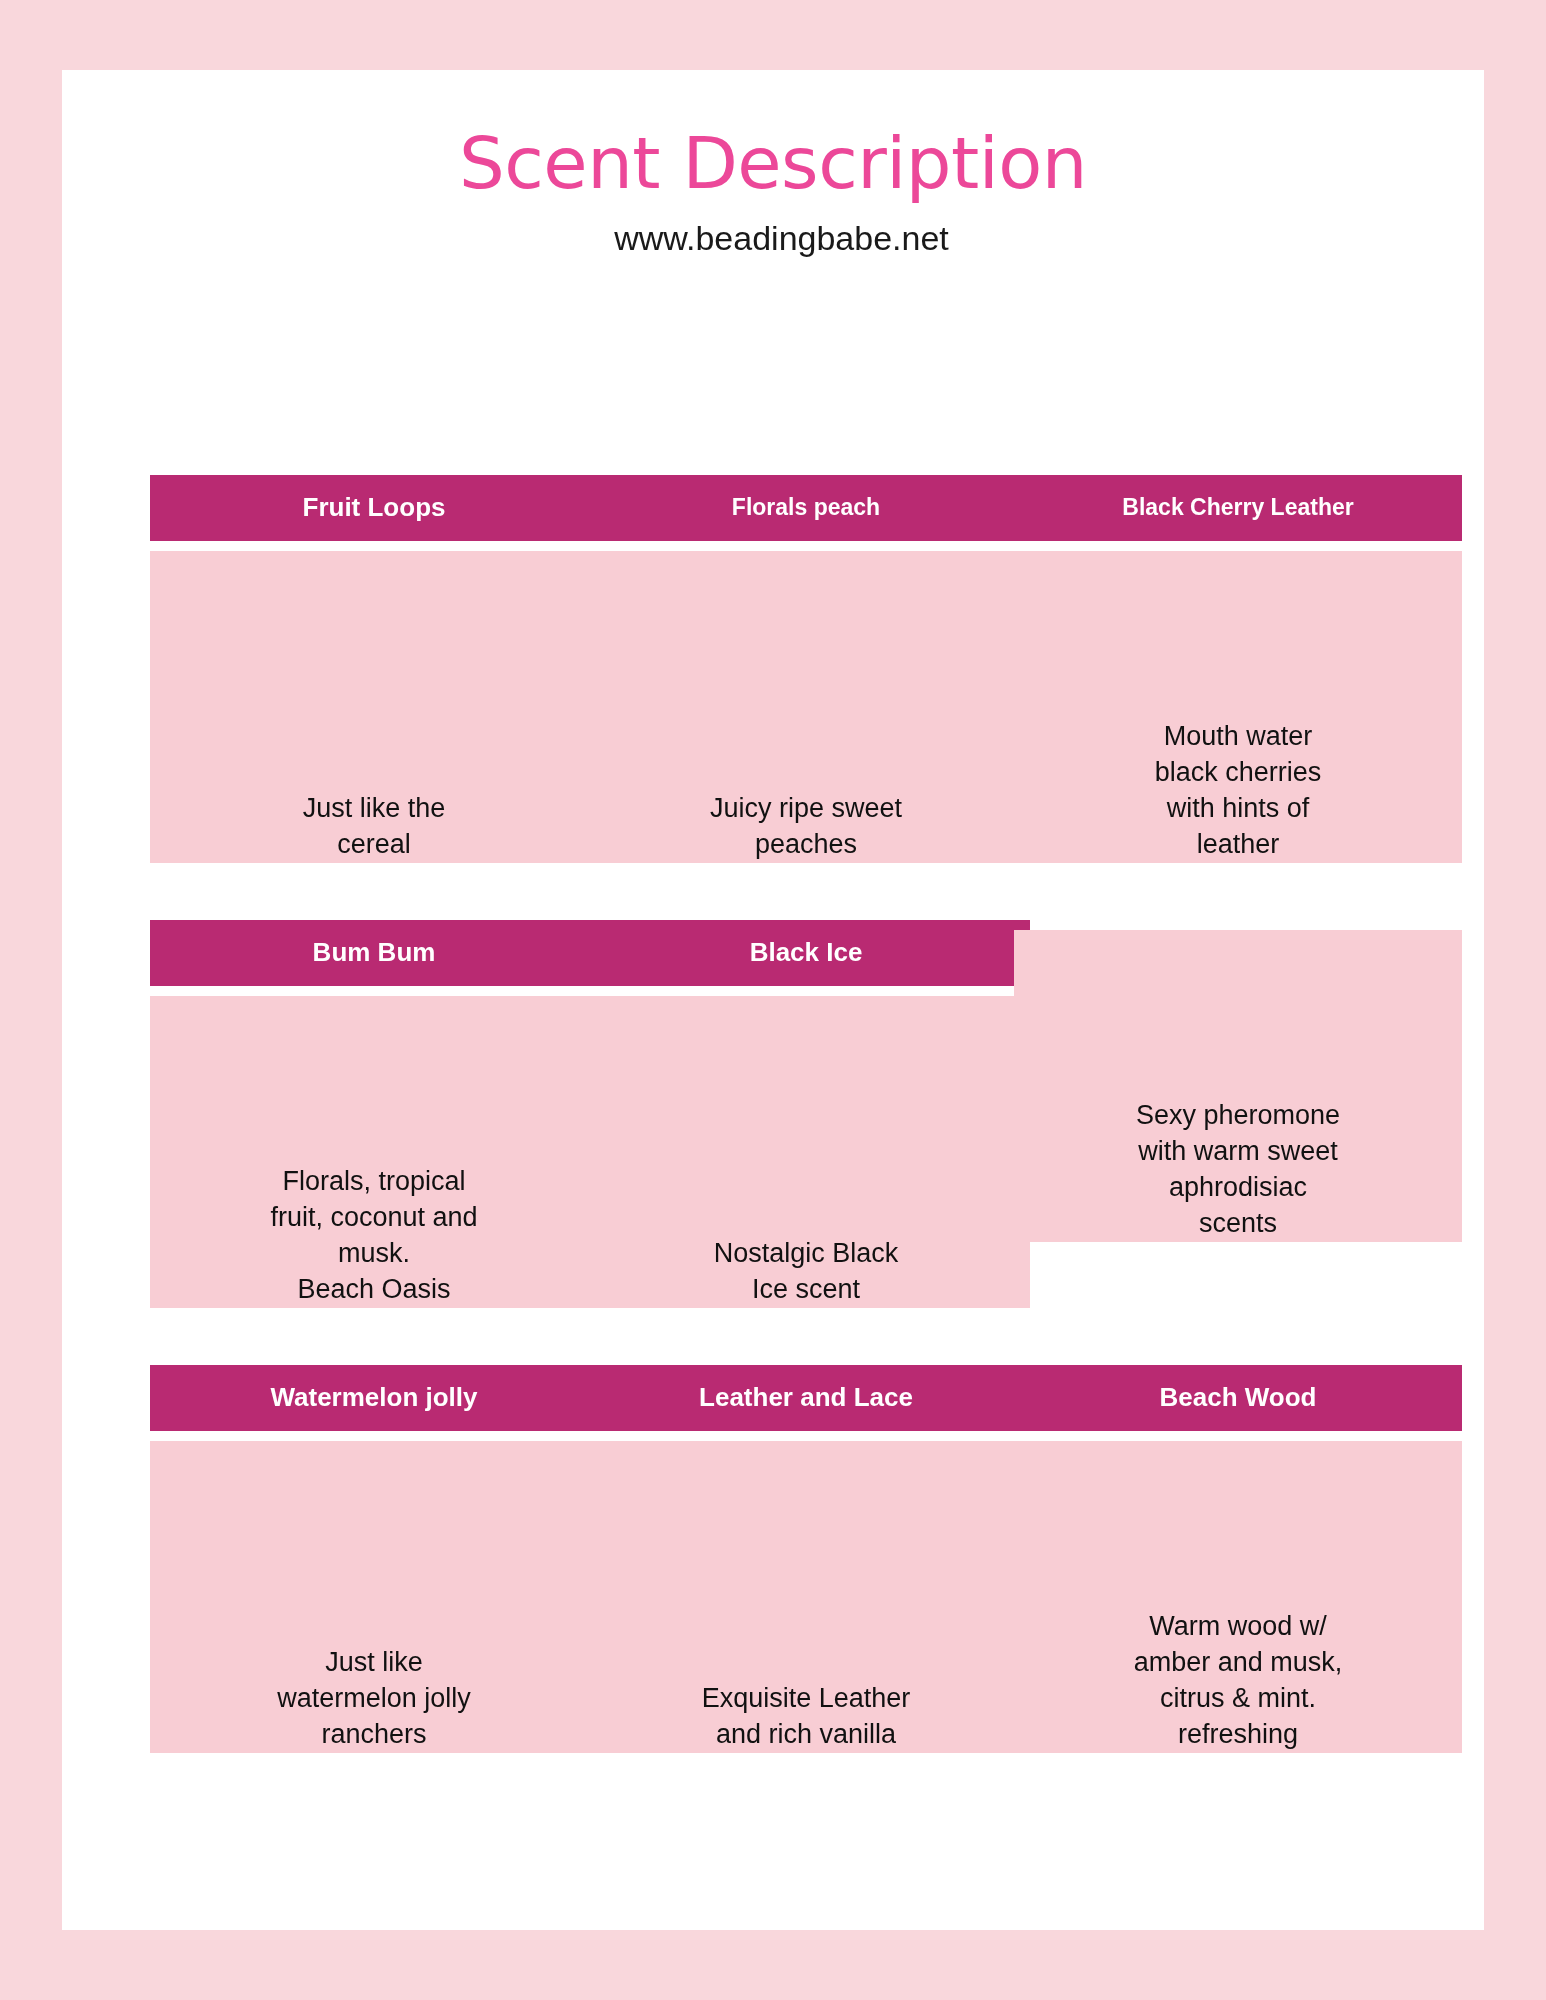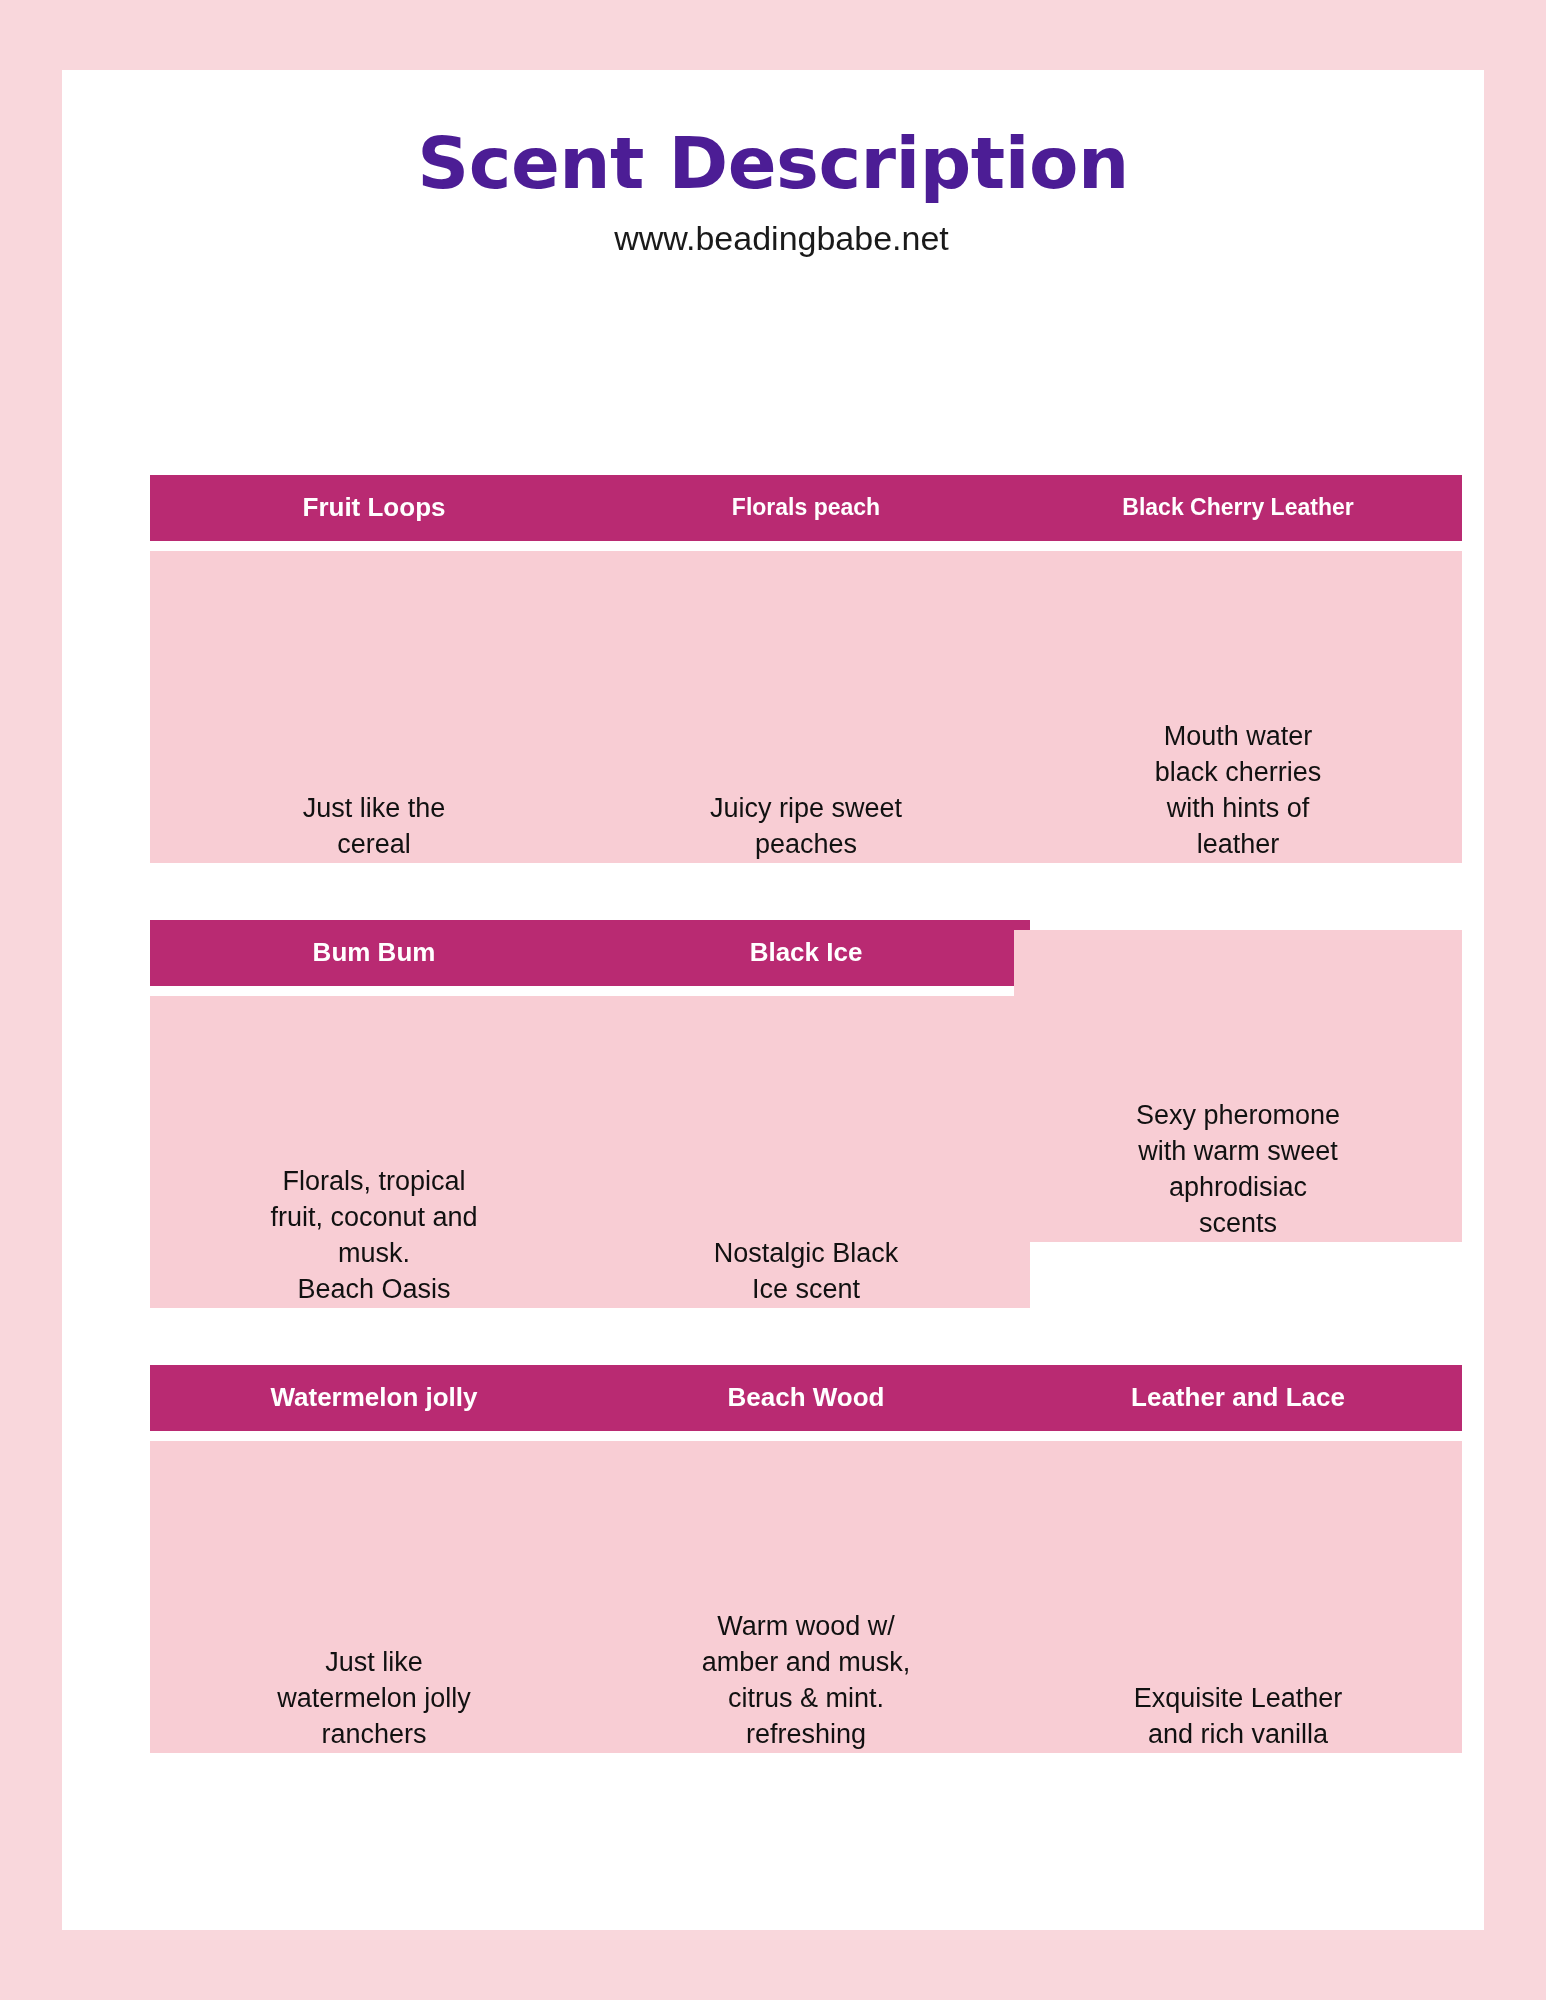--- a/index.html
+++ b/index.html
@@ -20,24 +20,24 @@
     width: 1422px;
     height: 1860px;
     background: #ffffff;
   }
   .header {
     text-align: center;
     padding-top: 56px;
   }
   .title {
     font-family: "DejaVu Sans", sans-serif;
-    font-weight: bold;
+    font-weight: normal;
     font-size: 72px;
     letter-spacing: -0.5px;
-    color: #4c1d95;
+    color: #ec4899;
     margin: 0;
     line-height: 1.05;
   }
   .subtitle {
     font-family: "Liberation Sans", sans-serif;
     font-size: 34px;
     color: #1a1a1a;
     margin: 18px 0 0 17px;
     line-height: 1.1;
   }
@@ -164,31 +164,31 @@
     <div class="card">
       <div class="card-head">Watermelon jolly</div>
       <div class="card-body pad-30">
         <div class="text">Just like
 watermelon jolly
 ranchers</div>
       </div>
     </div>
 
     <div class="card">
+      <div class="card-head">Leather and Lace</div>
+      <div class="card-body pad-25">
+        <div class="text">Exquisite Leather
+and rich vanilla</div>
+      </div>
+    </div>
+
+    <div class="card">
       <div class="card-head">Beach Wood</div>
       <div class="card-body pad-60">
         <div class="text">Warm wood w/
 amber and musk,
 citrus &amp; mint.
 refreshing</div>
       </div>
     </div>
 
-    <div class="card">
-      <div class="card-head">Leather and Lace</div>
-      <div class="card-body pad-25">
-        <div class="text">Exquisite Leather
-and rich vanilla</div>
-      </div>
-    </div>
-
   </div>
 </div>
 
 </body></html>

